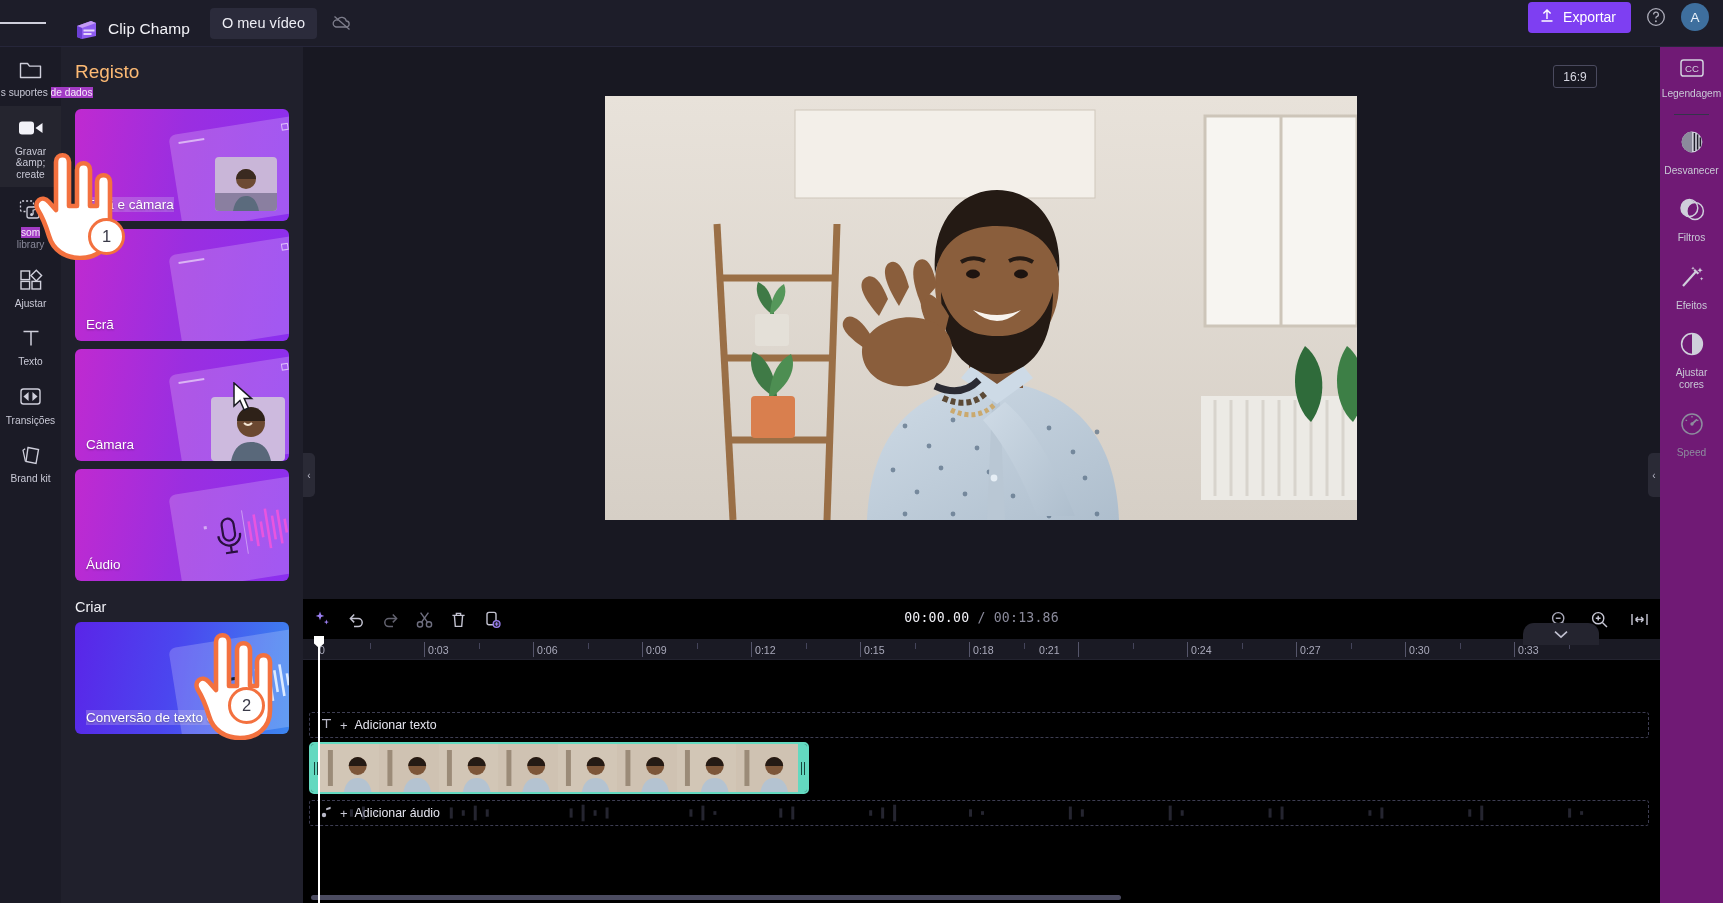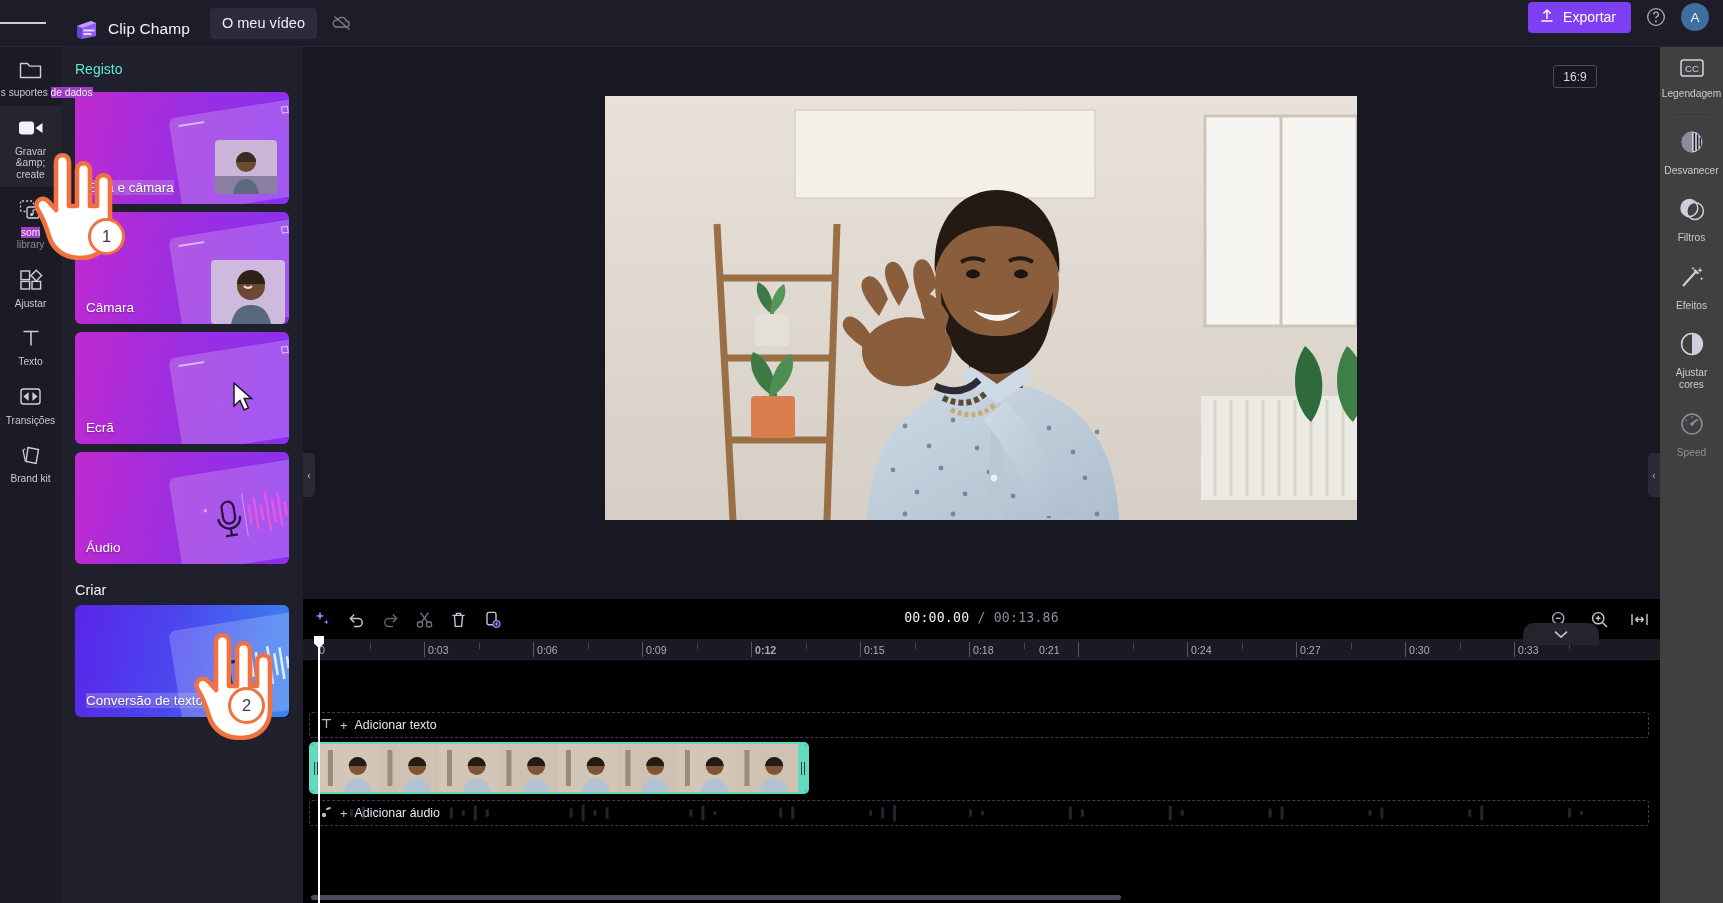--- a/index.html
+++ b/index.html
@@ -67,21 +67,21 @@
   }
   .rail-lbl.two { white-space: normal; width: 57px; }
   .rail-lbl.ovf { position: relative; white-space: nowrap; overflow: visible; }
   .rail-lbl .spill { background: #a23bc4; color: #f4e9f8; }
 
   
   .panel {
     position: absolute; left: 61px; top: 47px; width: 242px; height: 856px;
     background: #20202c; z-index: 4;
   }
-  .panel-h { font-size: 14px; color: #5eead4; padding: 14px 14px 15px; }
+  .panel-h { font-size: 19px; color: #fdba74; padding: 14px 14px 26px; }
   .panel-sub { font-size: 14.5px; color: #f0f0f6; padding: 10px 14px 7px; }
   .card {
     position: relative; margin: 0 14px 8px; height: 112px; border-radius: 6px;
     overflow: hidden; cursor: pointer;
   }
   .card.rec { background: linear-gradient(100deg, #c02ad0 0%, #9b2ee0 48%, #8b2ff0 100%); }
   .card.tts { background: linear-gradient(100deg, #5a25e8 0%, #4b46ef 45%, #3c86f0 100%); }
   .card-lbl {
     position: absolute; left: 11px; bottom: 9px; font-size: 13.5px; color: #ffffff;
     text-shadow: 0 1px 2px rgba(0,0,0,.35); z-index: 3;
@@ -130,21 +130,21 @@
   
   .side-arrow {
     position: absolute; width: 12px; height: 44px; background: #2a2a36;
     display: flex; align-items: center; justify-content: center; cursor: pointer; z-index: 8;
     color: #b9b9c8; font-size: 10px;
   }
 
   
   .rrail {
     position: absolute; right: 0; top: 47px; width: 63px; height: 856px;
-    background: #404040; z-index: 6;
+    background: #701a75; z-index: 6;
   }
   .rrail-item {
     width: 63px; padding: 11px 2px 9px; cursor: pointer;
     display: flex; flex-direction: column; align-items: center; gap: 6px;
   }
   .rrail-lbl { font-size: 10.2px; line-height: 11.6px; color: #c9c9d6; text-align: center; }
   .rrail-lbl.dim { color: #8d8d9e; }
   .rrail-div { height: 1px; background: #34344a; margin: 5px 14px 3px; }
 
   
@@ -363,38 +363,38 @@
         </svg>
       </div>
       <div class="card-lbl hl">Ecrã e câmara</div>
     </div>
 
     <div class="card rec">
       <div class="card-art">
           <i class="bar"></i>
           <i class="sq"></i>
         </div>
+      <div class="card-lbl">Ecrã</div>
+    </div>
+
+    <div class="card rec">
+      <div class="card-art">
+          <i class="bar"></i>
+          <i class="sq"></i>
+        </div>
       <div class="card-thumb" style="width:74px;height:64px;right:4px;bottom:0">
         <svg width="74" height="64" viewBox="0 0 74 64">
           <rect width="74" height="64" fill="#cdbade"></rect>
           <circle cx="40" cy="26" r="14" fill="#6b4831"></circle>
           <path d="M26 24a14 14 0 0 1 28 0z" fill="#2e2118"></path>
           <path d="M20 64c3-14 10-19 20-19s17 5 20 19z" fill="#59687a"></path>
           <path d="M33 26q4 4 8 0" stroke="#f2e3d2" stroke-width="2" fill="none"></path>
         </svg>
       </div>
       <div class="card-lbl">Câmara</div>
-    </div>
-
-    <div class="card rec">
-      <div class="card-art">
-          <i class="bar"></i>
-          <i class="sq"></i>
-        </div>
-      <div class="card-lbl">Ecrã</div>
     </div>
 
     <div class="card rec">
       <div class="card-art">
         <svg width="128" height="96" viewBox="0 0 128 96">
           <rect x="30" y="36" width="3" height="3" fill="rgba(255,255,255,.5)"></rect>
           <path d="M48 38v10a6 6 0 0 0 12 0V38a6 6 0 0 0-12 0z" fill="none" stroke="#2a1040" stroke-width="2.2"></path>
           <path d="M43 48a11 11 0 0 0 22 0 M54 59v7 M48 66h12" fill="none" stroke="#2a1040" stroke-width="2.2"></path>
           <g fill="#e855e0">
             <rect x="74" y="38" width="2.6" height="20"></rect>
@@ -781,21 +781,21 @@
         <div class="tick-major" style="left: 121px;"></div>
         <div class="tick-lbl" style="left: 121px;">0:03</div>
         <div class="tick-minor" style="left: 175.5px;"></div>
         <div class="tick-major" style="left: 230px;"></div>
         <div class="tick-lbl" style="left: 230px;">0:06</div>
         <div class="tick-minor" style="left: 284.5px;"></div>
         <div class="tick-major" style="left: 339px;"></div>
         <div class="tick-lbl" style="left: 339px;">0:09</div>
         <div class="tick-minor" style="left: 393.5px;"></div>
         <div class="tick-major" style="left: 448px;"></div>
-        <div class="tick-lbl" style="left: 448px; font-weight: bold;">0:12</div>
+        <div class="tick-lbl" style="left: 448px;">0:12</div>
         <div class="tick-minor" style="left: 502.5px;"></div>
         <div class="tick-major" style="left: 557px;"></div>
         <div class="tick-lbl" style="left: 557px;">0:15</div>
         <div class="tick-minor" style="left: 611.5px;"></div>
         <div class="tick-major" style="left: 666px;"></div>
         <div class="tick-lbl" style="left: 666px;">0:18</div>
         <div class="tick-minor" style="left: 720.5px;"></div>
         <div class="tick-major" style="left: 775px;"></div>
         <div class="tick-lbl" style="left: 732px;">0:21</div>
         <div class="tick-minor" style="left: 829.5px;"></div>

